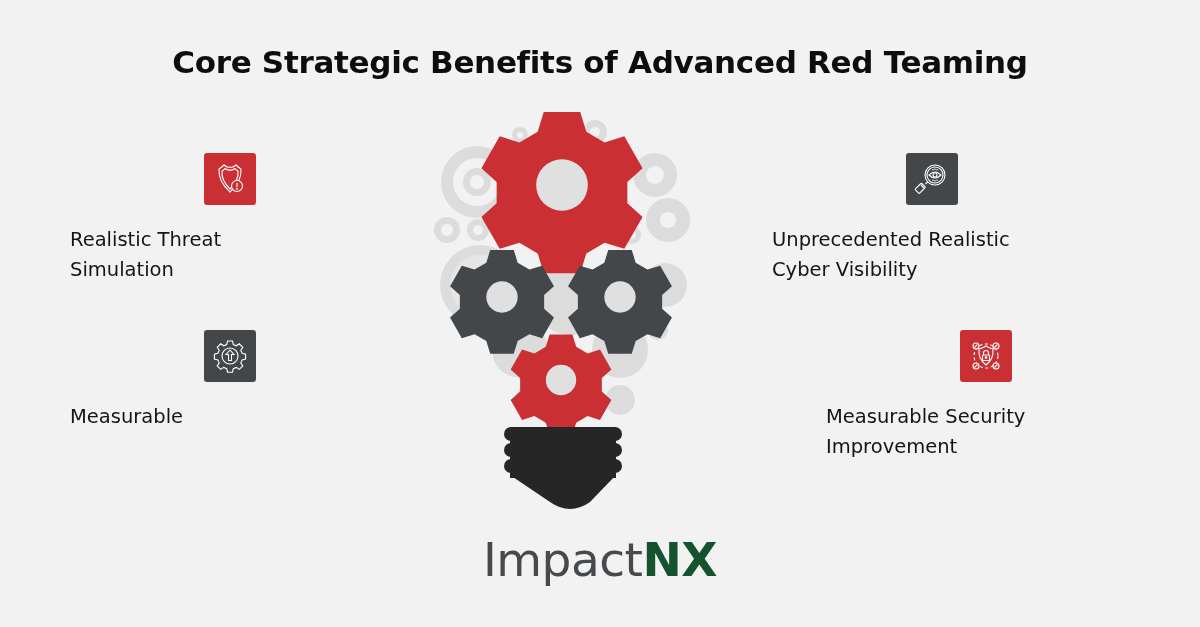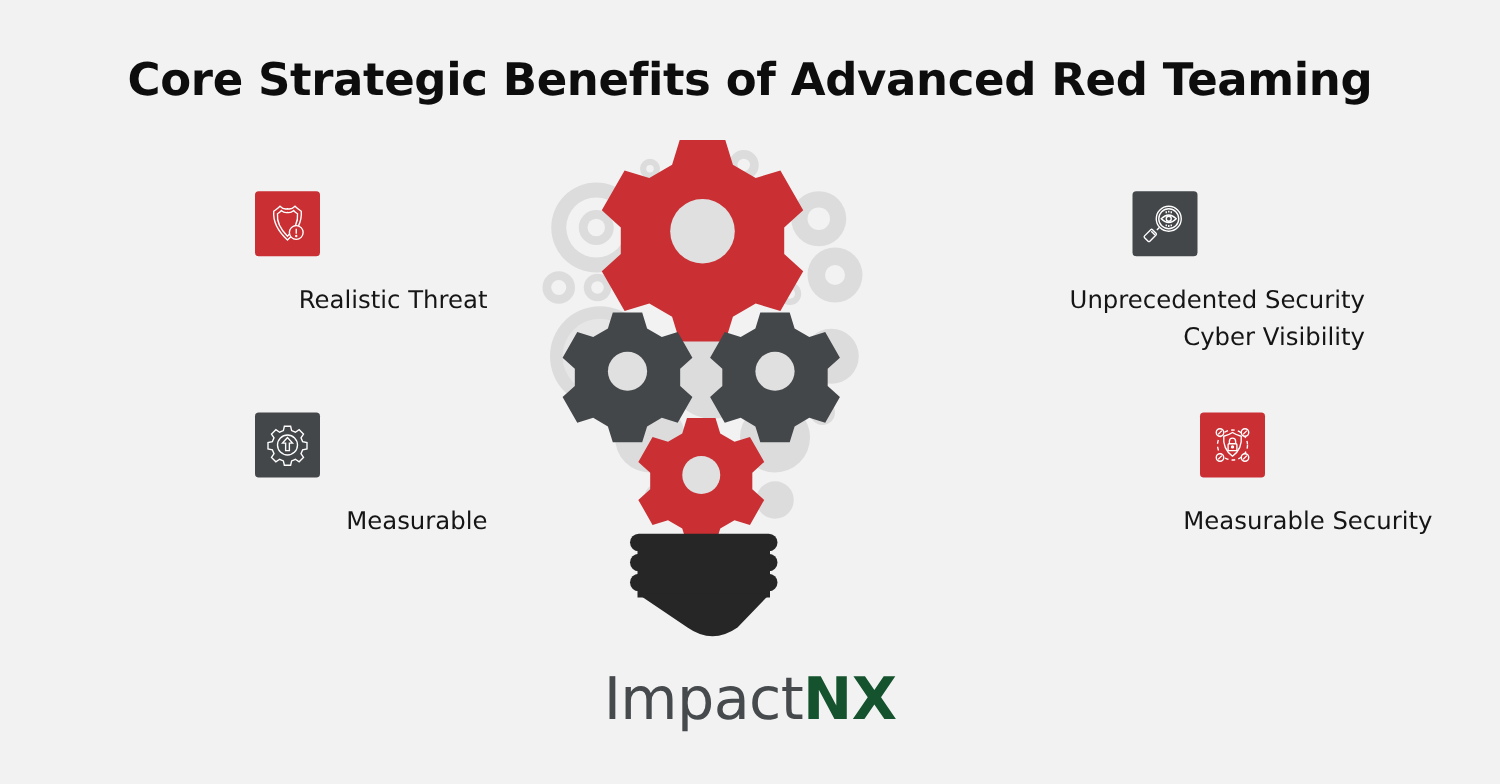--- a/index.html
+++ b/index.html
@@ -4,24 +4,24 @@
 <style>
   html, body { margin: 0; padding: 0; }
   body {
     width: 1200px; height: 627px; background: #f2f2f2;
     position: relative; overflow: hidden;
     font-family: "DejaVu Sans", "Liberation Sans", sans-serif;
     color: #111;
   }
   .title {
     position: absolute; left: 0; right: 0; top: 44px;
-    text-align: center; font-size: 36px; font-weight: bold; letter-spacing: -0.3px;
+    text-align: center; font-size: 31px; font-weight: bold; letter-spacing: -0.3px;
     color: #0d0d0d;
   }
-  .benefit { position: absolute; width: 320px; text-align: right; }
+  .benefit { position: absolute; width: 320px; text-align: left; }
   .benefit .icon-box {
     width: 52px; height: 52px; border-radius: 3px; margin: 0 auto;
     display: flex; align-items: center; justify-content: center;
   }
   .benefit .icon-box.red { background: #c92f33; }
   .benefit .icon-box.dark { background: #43474a; }
   .benefit .label {
     margin-top: 20px; font-size: 19.5px; line-height: 30px; color: #151515;
   }
   #b1 { left: 70px; top: 153px; }
@@ -47,20 +47,21 @@
     <svg width="34" height="34" viewBox="0 0 34 34" fill="none" stroke="#fff" stroke-width="1.1">
       <path d="M6 7 Q9 5 11 3 Q14 6 17 5 Q20 6 23 3 Q25 5 28 7 Q29 19 17 30 Q5 19 6 7 Z"></path>
       <path d="M9 9 Q11 8 12 6.5 Q14.5 8.5 17 8 Q19.5 8.5 22 6.5 Q23 8 25 9 Q26 18 17 27 Q8 18 9 9 Z"></path>
       <circle cx="24" cy="24" r="5.5" fill="#c92f33"></circle>
       <line x1="24" y1="21" x2="24" y2="25"></line>
       <circle cx="24" cy="26.8" r="0.4" fill="#fff"></circle>
     </svg>
   </div>
   <div class="label">
     <div>Realistic Threat</div>
+    <div>Simulation</div>
   </div>
 </div>
 
 <div class="benefit" id="b2">
   <div class="icon-box dark">
     <svg width="36" height="36" viewBox="0 0 36 36" fill="none" stroke="#fff" stroke-width="1.1">
       <path d="M15.5 3 h5 l0.8 3.5 l3 1.3 l3 -2 l3.5 3.5 l-2 3 l1.3 3 l3.5 0.8 v5 l-3.5 0.8 l-1.3 3 l2 3 l-3.5 3.5 l-3 -2 l-3 1.3 l-0.8 3.5 h-5 l-0.8 -3.5 l-3 -1.3 l-3 2 l-3.5 -3.5 l2 -3 l-1.3 -3 l-3.5 -0.8 v-5 l3.5 -0.8 l1.3 -3 l-2 -3 l3.5 -3.5 l3 2 l3 -1.3 z"></path>
       <circle cx="18" cy="18" r="8"></circle>
       <path d="M18 12 l-4 4.5 h2.5 v6 h3 v-6 h2.5 z"></path>
     </svg>
@@ -82,21 +83,21 @@
         <line x1="23" y1="8" x2="23" y2="9.5"></line>
       <line x1="19" y1="20" x2="19" y2="18.5"></line>
         <line x1="21" y1="20.5" x2="21" y2="19"></line>
         <line x1="23" y1="20" x2="23" y2="18.5"></line>
       <path d="M13.5 21 l-2 2"></path>
       <rect x="4" y="24" width="6" height="9" rx="1" transform="rotate(45 8 27)"></rect>
       <line x1="7" y1="24" x2="10" y2="27"></line>
     </svg>
   </div>
   <div class="label">
-    <div>Unprecedented Security</div>
+    <div>Unprecedented Realistic</div>
     <div>Cyber Visibility</div>
   </div>
 </div>
 
 <div class="benefit" id="b4">
   <div class="icon-box red">
     <svg width="36" height="36" viewBox="0 0 36 36" fill="none" stroke="#fff" stroke-width="1.1">
       <ellipse cx="18" cy="18" rx="12" ry="12" stroke-dasharray="3 2.5"></ellipse>
       <circle cx="8" cy="8" r="3" fill="#c92f33"></circle>
         <line x1="6.5" y1="9.5" x2="9.5" y2="6.5"></line>
@@ -107,20 +108,21 @@
       <circle cx="28" cy="28" r="3" fill="#c92f33"></circle>
         <line x1="26.5" y1="29.5" x2="29.5" y2="26.5"></line>
       <path d="M11 11 Q15 10 18 8 Q21 10 25 11 Q26 21 18 27 Q10 21 11 11 Z"></path>
       <path d="M15.5 17 v-2 a2.5 2.5 0 0 1 5 0 v2"></path>
       <rect x="14.5" y="17" width="7" height="5.5" rx="0.8"></rect>
       <circle cx="18" cy="19.5" r="0.8" fill="#fff"></circle>
     </svg>
   </div>
   <div class="label">
     <div>Measurable Security</div>
+    <div>Improvement</div>
   </div>
 </div>
 
 <svg class="bulb" viewBox="0 0 300 420">
   <defs>
     <path id="gear6" d="M-12 -48 h24 l4 13 l12 7 l13 -4 l12 21 l-10 9 v14 l10 9 l-12 21 l-13 -4 l-12 7 l-4 13 h-24 l-4 -13 l-12 -7 l-13 4 l-12 -21 l10 -9 v-14 l-10 -9 l12 -21 l13 4 l12 -7 z"></path>
   </defs>
 
   <g fill="#dcdcdc" stroke="none">
     <circle cx="57" cy="82" r="36"></circle>

